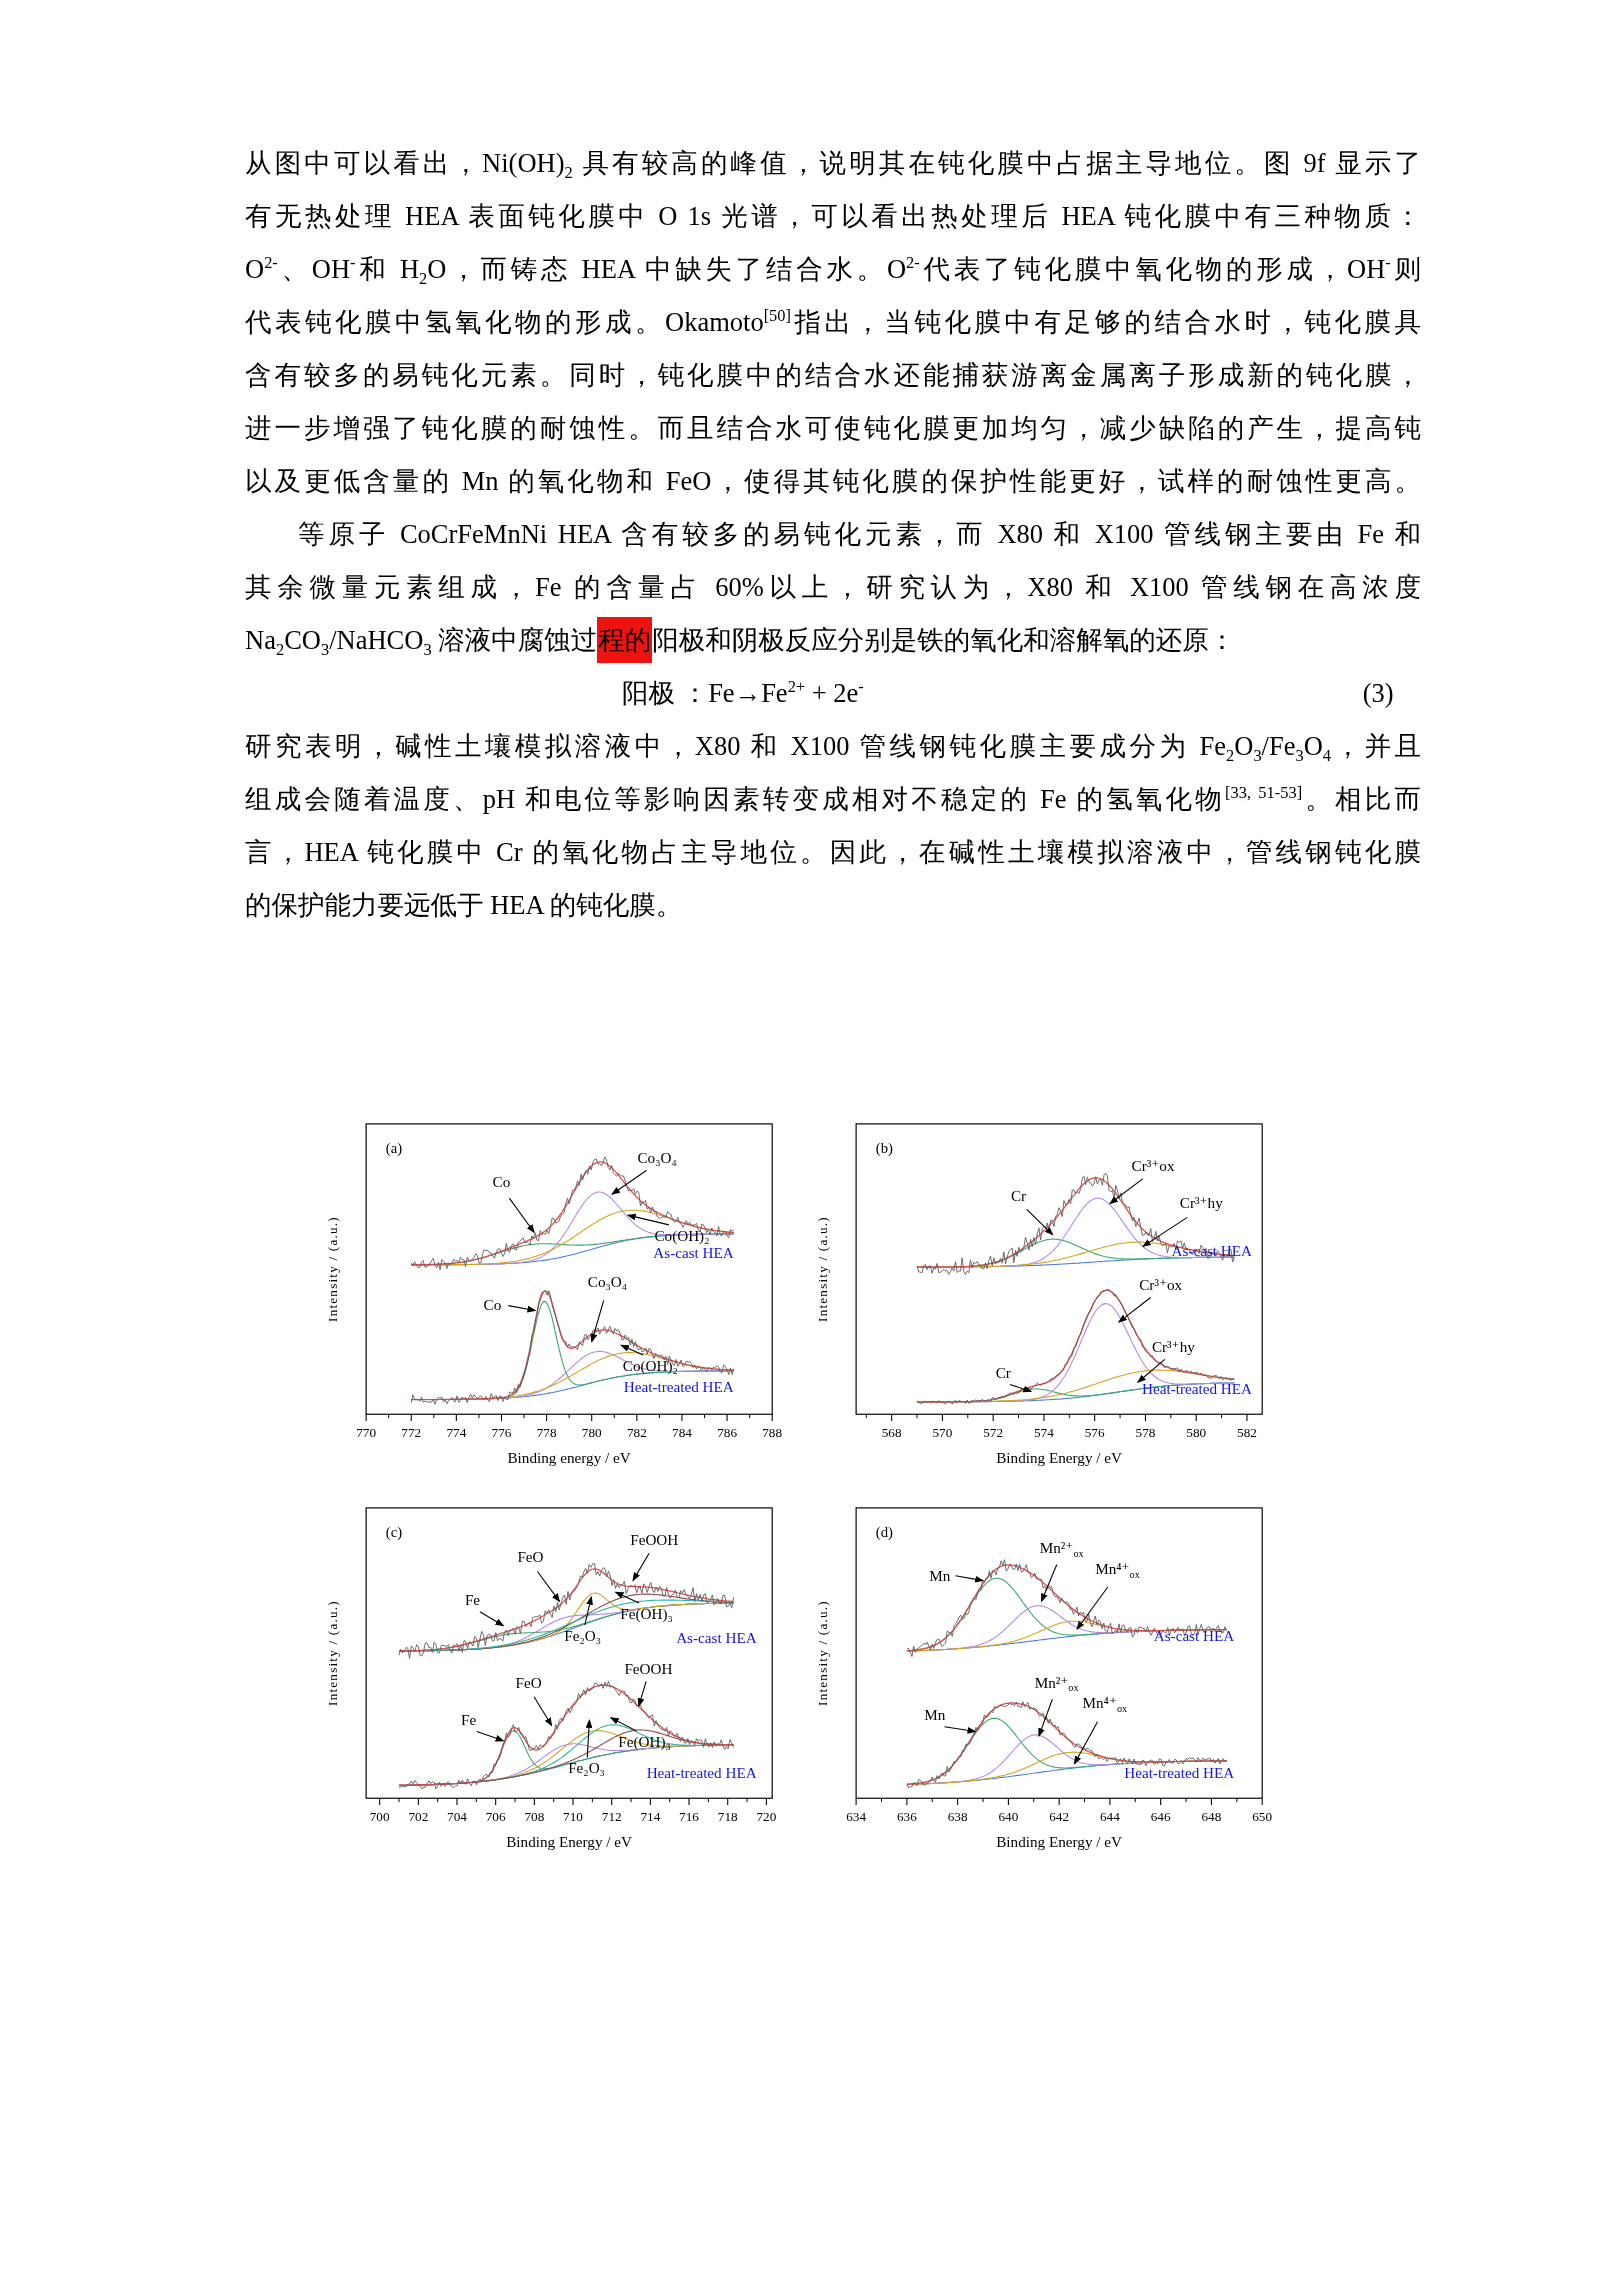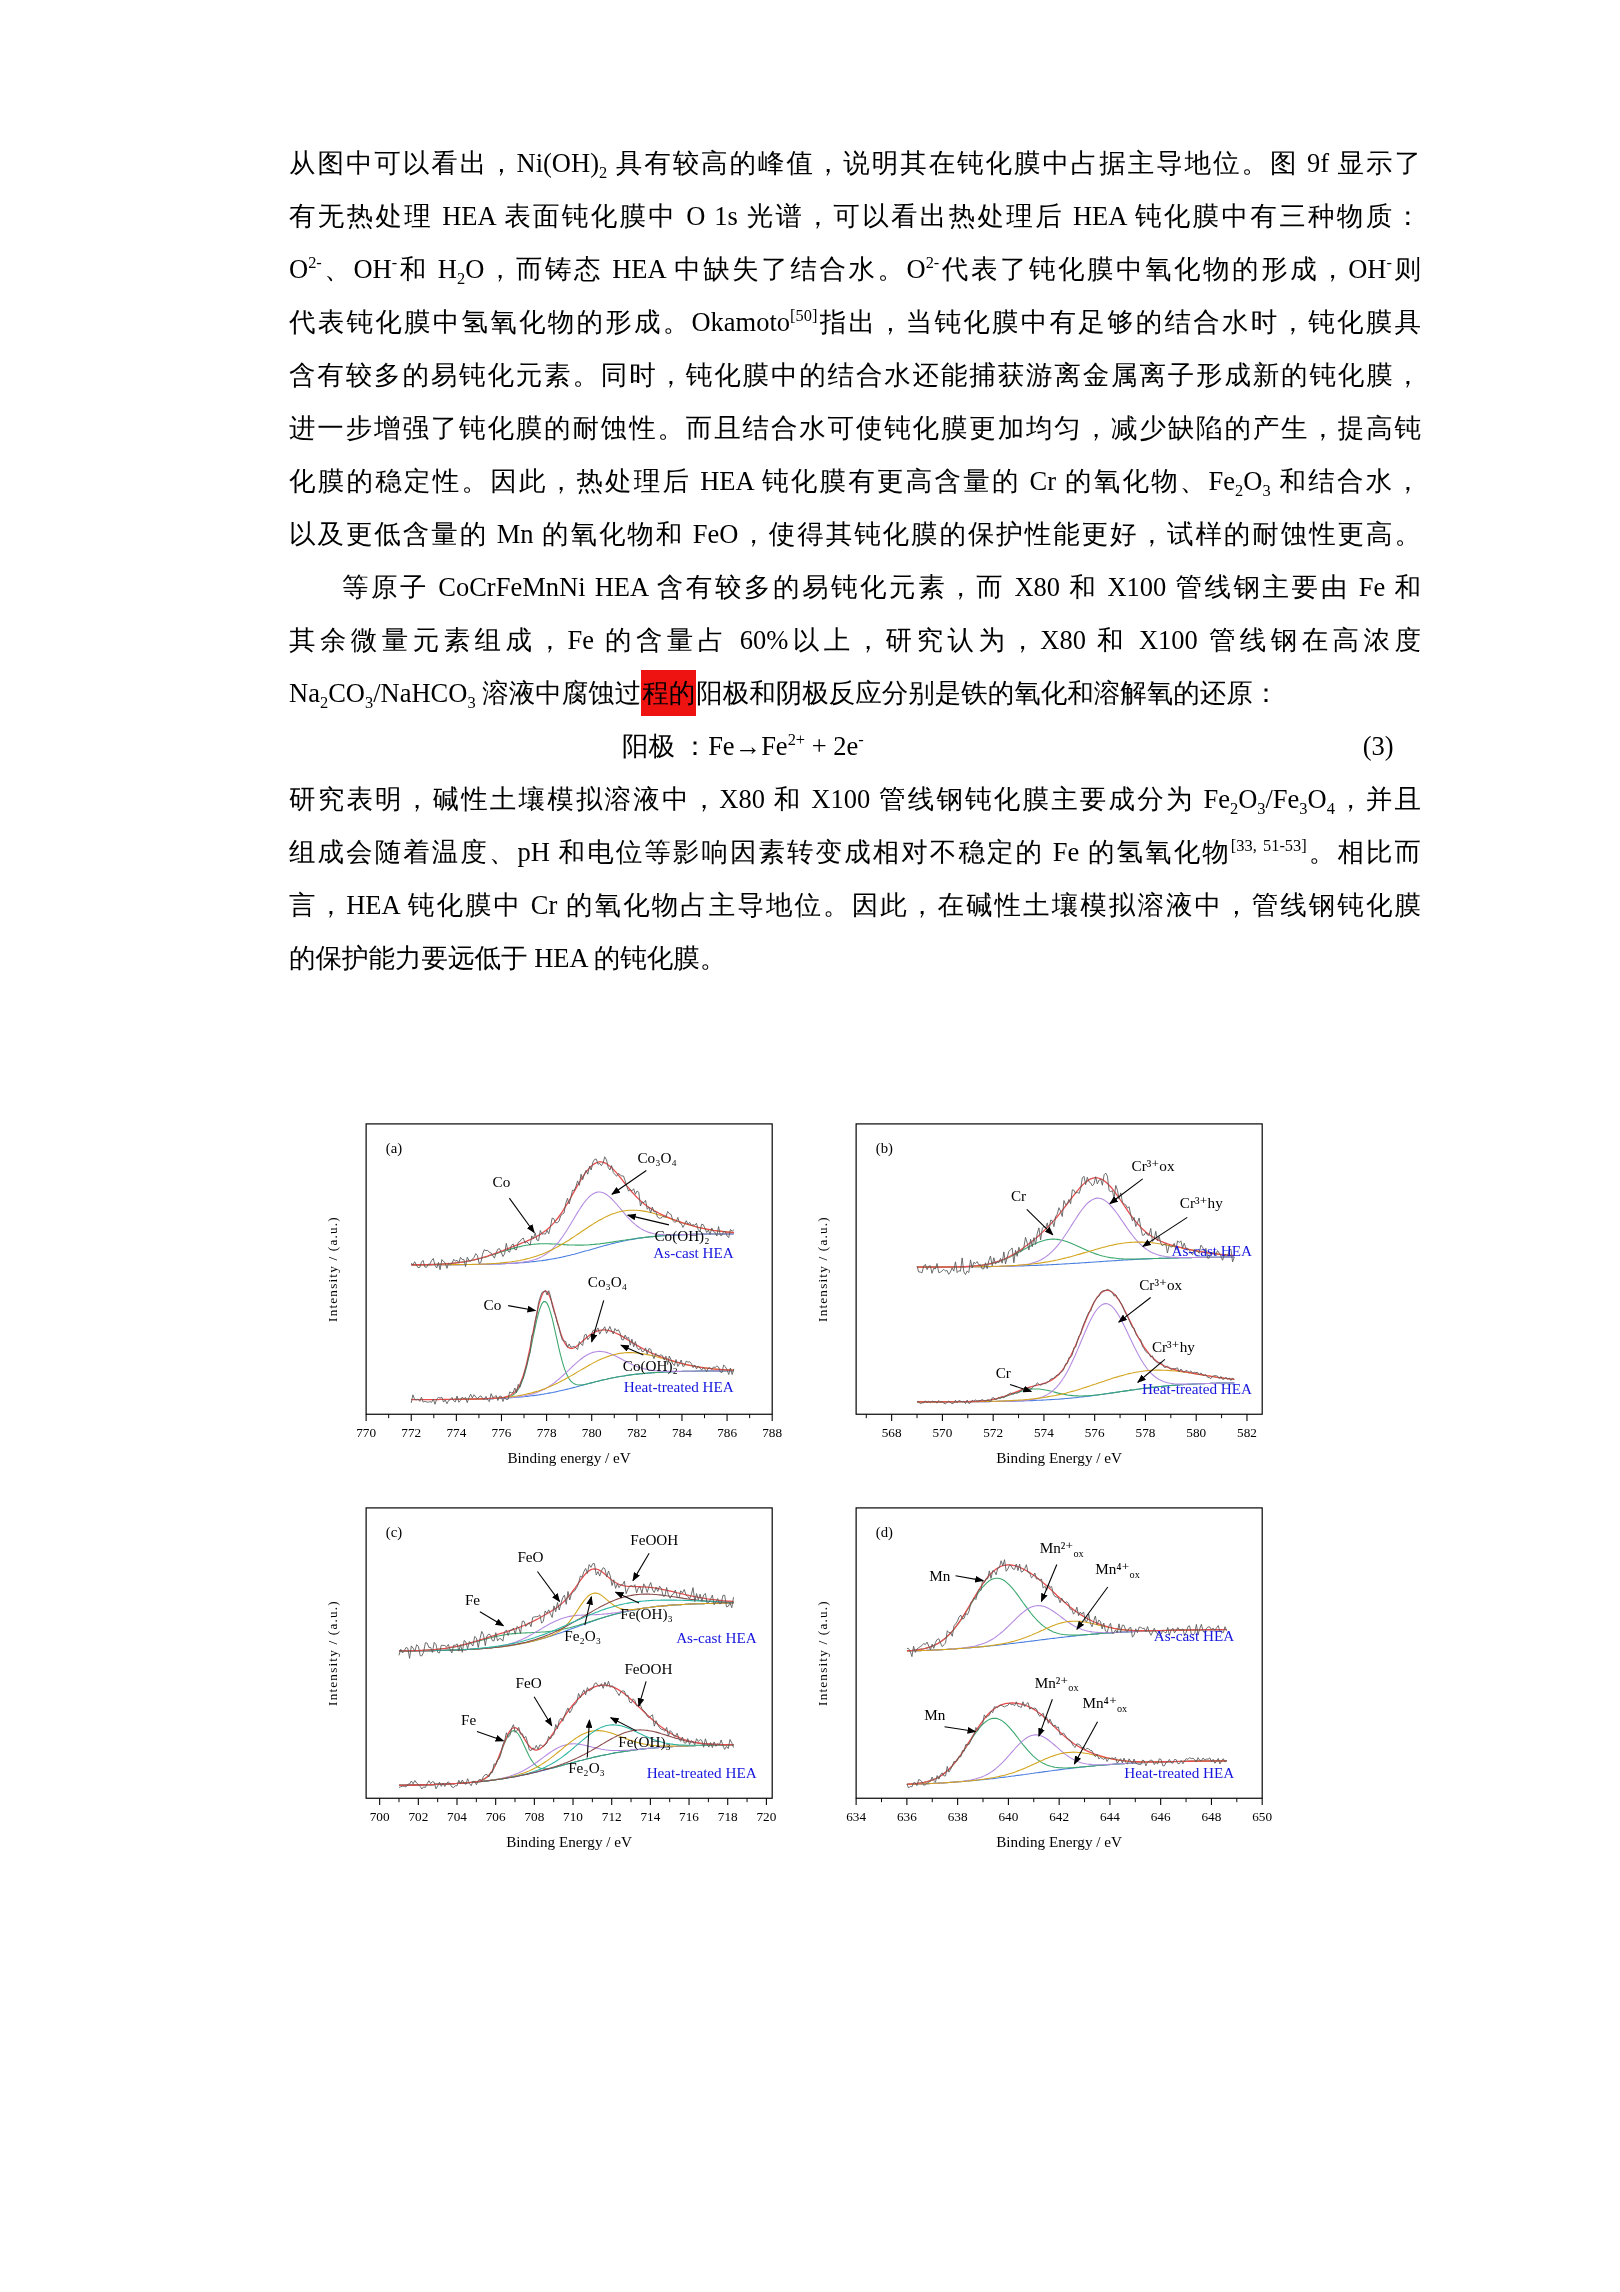--- a/index.html
+++ b/index.html
@@ -1,19 +1,19 @@
 <!DOCTYPE html>
 <html><head>
 <meta charset="utf-8">
 <style>
   html,body{margin:0;padding:0;background:#ffffff;}
   body{width:1620px;height:2293px;font-family:"Liberation Serif","DejaVu Serif",serif;color:#000;}
   .page{position:relative;width:1620px;height:2293px;overflow:hidden;background:#fff;}
   .text-block{position:absolute;left:245px;top:137px;width:1176px;font-size:26.5px;}
-  .line{height:53px;line-height:53px;overflow:hidden;margin-left:44px;}
+  .line{height:53px;line-height:53px;overflow:hidden;}
   .line.jfull{text-align:justify;text-align-last:justify;}
   .line.indent{padding-left:53px;}
   .eqrow{display:flex;height:53px;line-height:53px;padding-left:377px;}
   .eqnum{margin-left:auto;padding-right:27.4px;}
   sup.sg{font-size:0.62em;line-height:0;vertical-align:super;}
   sub.sg{font-size:0.62em;line-height:0;vertical-align:sub;}
   .hl{background:#ee1211;padding:8px 1px;}
   .figure{position:absolute;left:321px;top:1118px;width:951px;}
   .figrow{display:flex;gap:29px;margin-bottom:22.5px;}
   .panel svg{display:block;}
@@ -23,21 +23,20 @@
 <body>
 
 <div class="page">
   <div class="text-block" id="text-block">
       <div class="line jfull"><span>从图中可以看出，Ni(OH)</span><sub class="sg">2</sub><span> 具有较高的峰值，说明其在钝化膜中占据主导地位。图 9f 显示了</span></div>
       <div class="line jfull"><span>有无热处理 HEA 表面钝化膜中 O 1s 光谱，可以看出热处理后 HEA 钝化膜中有三种物质：</span></div>
       <div class="line jfull"><span>O</span><sup class="sg">2-</sup><span>、OH</span><sup class="sg">-</sup><span>和 H</span><sub class="sg">2</sub><span>O，而铸态 HEA 中缺失了结合水。O</span><sup class="sg">2-</sup><span>代表了钝化膜中氧化物的形成，OH</span><sup class="sg">-</sup><span>则</span></div>
       <div class="line jfull"><span>代表钝化膜中氢氧化物的形成。Okamoto</span><sup class="sg">[50]</sup><span>指出，当钝化膜中有足够的结合水时，钝化膜具</span></div>
       <div class="line jfull"><span>含有较多的易钝化元素。同时，钝化膜中的结合水还能捕获游离金属离子形成新的钝化膜，</span></div>
       <div class="line jfull"><span>进一步增强了钝化膜的耐蚀性。而且结合水可使钝化膜更加均匀，减少缺陷的产生，提高钝</span></div>
-      <div class="line jfull"><span>化膜的稳定性。因此，热处理后 HEA 钝化膜有更高含量的 Cr 的氧化物、Fe</span><sub class="sg">2</sub><span>O</span><sub class="sg">3</sub><span> 和结合水，</span></div>
       <div class="line jfull"><span>以及更低含量的 Mn 的氧化物和 FeO，使得其钝化膜的保护性能更好，试样的耐蚀性更高。</span></div>
       <div class="line jfull indent"><span>等原子 CoCrFeMnNi HEA 含有较多的易钝化元素，而 X80 和 X100 管线钢主要由 Fe 和</span></div>
       <div class="line jfull"><span>其余微量元素组成，Fe 的含量占 60%以上，研究认为，X80 和 X100 管线钢在高浓度</span></div>
       <div class="line"><span>Na</span><sub class="sg">2</sub><span>CO</span><sub class="sg">3</sub><span>/NaHCO</span><sub class="sg">3</sub><span> 溶液中腐蚀过</span><span class="hl">程的</span><span>阳极和阴极反应分别是铁的氧化和溶解氧的还原：</span></div>
       <div class="eqrow">
         <span><span>阳极 ：Fe→Fe</span><sup class="sg">2+</sup><span> + 2e</span><sup class="sg">-</sup></span>
         <span class="eqnum">(3)</span>
       </div>
       <div class="line jfull"><span>研究表明，碱性土壤模拟溶液中，X80 和 X100 管线钢钝化膜主要成分为 Fe</span><sub class="sg">2</sub><span>O</span><sub class="sg">3</sub><span>/Fe</span><sub class="sg">3</sub><span>O</span><sub class="sg">4</sub><span>，并且</span></div>
       <div class="line jfull"><span>组成会随着温度、pH 和电位等影响因素转变成相对不稳定的 Fe 的氢氧化物</span><sup class="sg">[33, 51-53]</sup><span>。相比而</span></div>

